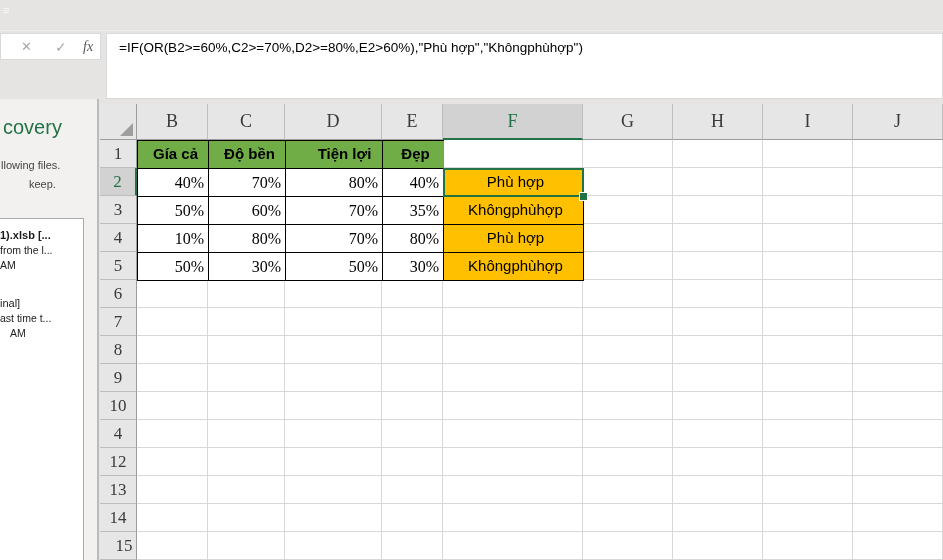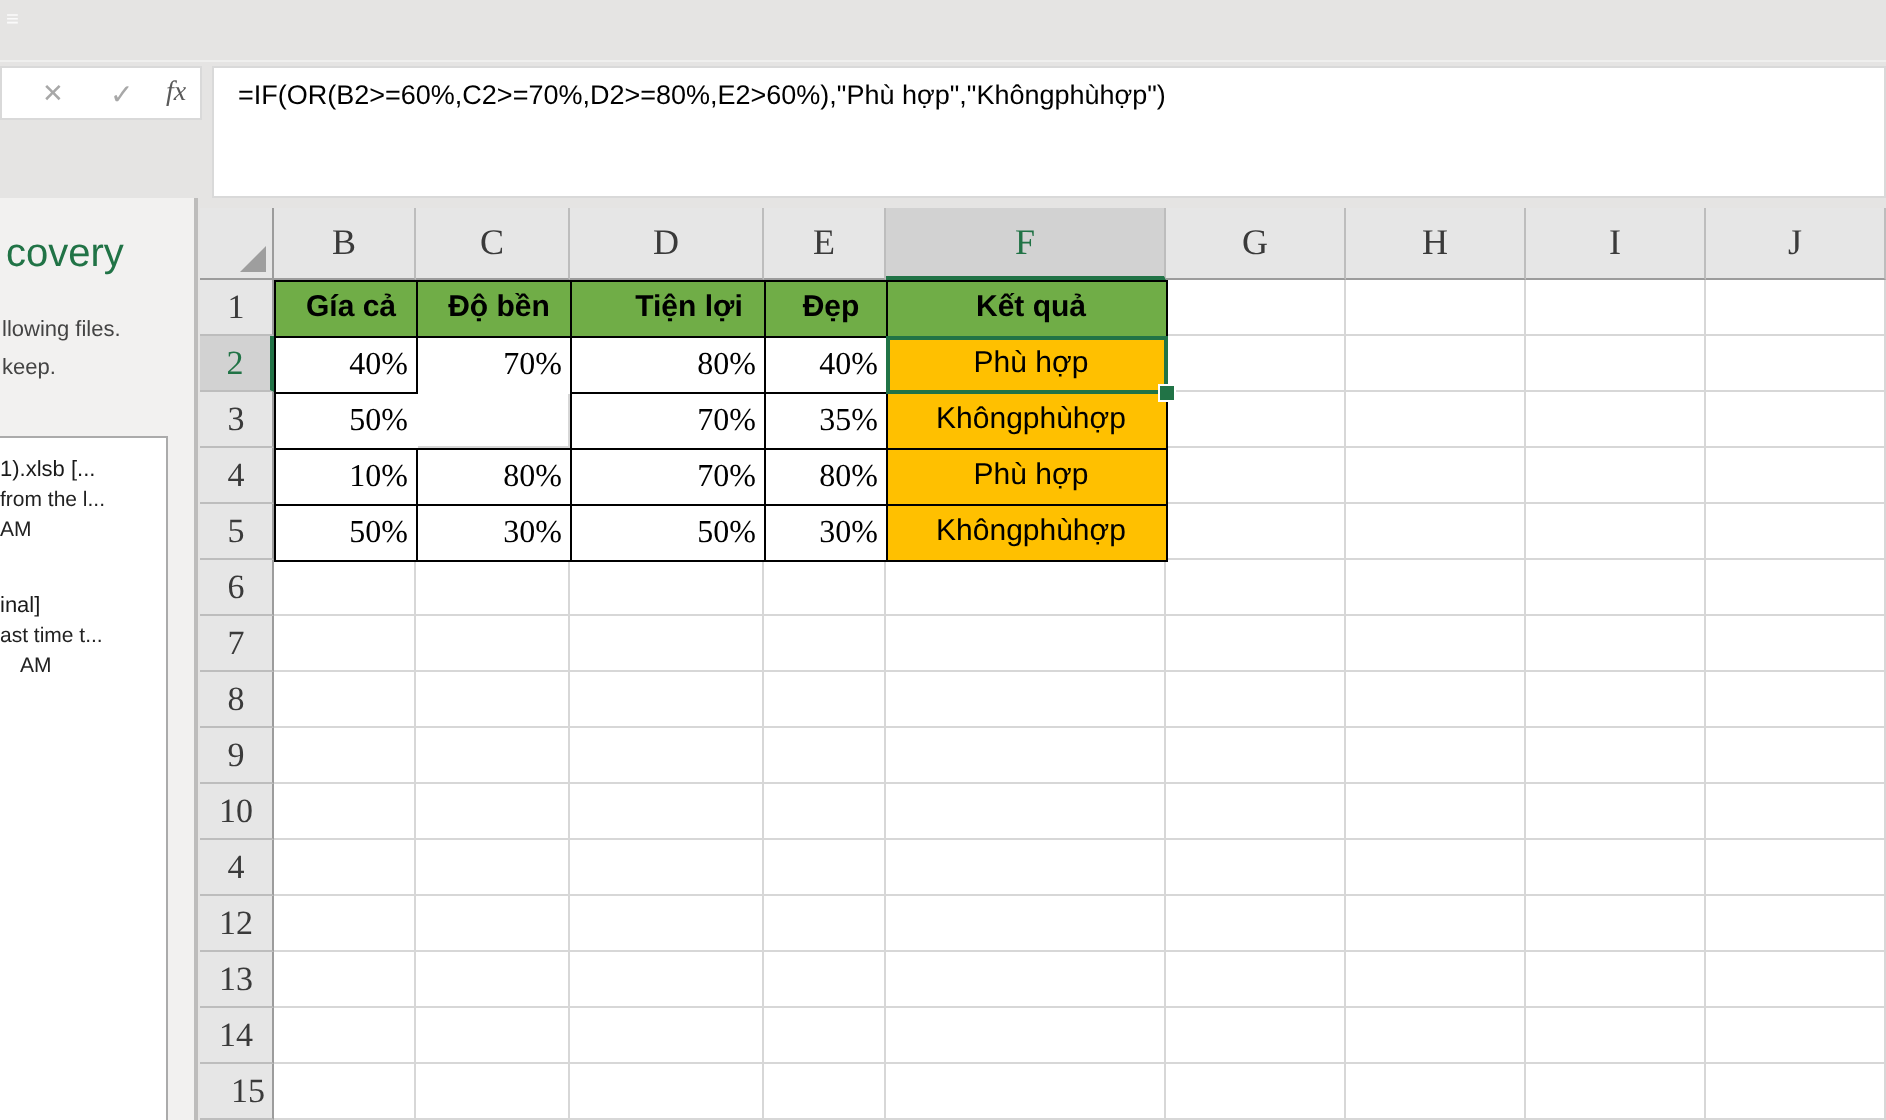--- a/index.html
+++ b/index.html
@@ -15,26 +15,26 @@
   .fb-x{position:absolute;left:20px;color:#a8a8a8;font-size:13px;}
   .fb-check{position:absolute;left:54px;color:#a8a8a8;font-size:14px;}
   .fb-fx{position:absolute;left:82px;color:#5a5a5a;font-size:14px;font-style:italic;font-family:"Liberation Serif",serif;}
   .fbar-input{position:absolute;left:106px;top:33px;width:837px;height:66px;background:#ffffff;border:1px solid #d9d9d9;box-sizing:border-box;}
   .formula-text{position:absolute;left:12px;top:6px;font-size:13.5px;color:#000;white-space:pre;}
 
   
   .recovery-pane{position:absolute;left:0;top:99px;width:97px;height:461px;background:#f2f1f0;overflow:hidden;}
   .rp-title{position:absolute;left:3px;top:17px;font-size:20px;color:#217346;}
   .rp-desc{position:absolute;left:1px;font-size:11px;color:#444;}
-  .rp-d1{top:60px;} .rp-d2{top:79px;}
+  .rp-d1{top:60px;} .rp-d2{top:79px;margin-left:28px;}
   .rp-files{position:absolute;left:-9px;top:119px;width:93px;height:350px;background:#fff;border:1px solid #ababab;box-sizing:border-box;}
   .rp-file{position:absolute;left:8px;width:80px;}
   .rp-f1{top:9px;} .rp-f2{top:77px;}
   .rp-name{font-size:11px;color:#1a1a1a;line-height:15px;white-space:nowrap;}
-  .rp-f1 .rp-name{font-weight:normal;}
+  .rp-f1 .rp-name{font-weight:bold;}
   .rp-detail{font-size:10.5px;color:#222;line-height:15px;white-space:nowrap;}
   .rp-time{font-size:10.5px;color:#222;line-height:15px;}
   .rp-f2 .rp-time{padding-left:10px;}
   .splitter{position:absolute;left:97px;top:99px;width:2px;height:461px;background:#bdbcbb;}
 
   
   #grid{position:absolute;left:99px;top:104px;width:844px;height:456px;}
   .corner{position:absolute;left:1px;top:0;width:37px;height:36px;background:#e6e6e6;border-right:1px solid #9c9c9c;border-bottom:1px solid #9c9c9c;box-sizing:border-box;}
   .corner .tri{position:absolute;right:3px;bottom:3px;width:0;height:0;border-left:13px solid transparent;border-bottom:13px solid #9e9e9e;}
   .colhdr{position:absolute;top:0;height:36px;background:#e6e6e6;border-right:1px solid #bdbdbd;border-bottom:1px solid #9c9c9c;box-sizing:border-box;text-align:center;line-height:35px;font-family:"Liberation Serif",serif;font-size:18px;color:#3a3a3a;}
@@ -248,27 +248,27 @@
       <div class="cell" style="left: 283px; top: 428px; width: 61px;"></div>
       <div class="cell" style="left: 344px; top: 428px; width: 140px;"></div>
       <div class="cell" style="left: 484px; top: 428px; width: 90px;"></div>
       <div class="cell" style="left: 574px; top: 428px; width: 90px;"></div>
       <div class="cell" style="left: 664px; top: 428px; width: 90px;"></div>
       <div class="cell" style="left: 754px; top: 428px; width: 90px;"></div>
       <div class="tcell hdr" style="left: 38px; top: 36px; width: 72px; height: 29px; background: rgb(112, 173, 71);">Gía cả</div>
       <div class="tcell hdr" style="left: 109px; top: 36px; width: 78px; height: 29px; background: rgb(112, 173, 71);">Độ bền</div>
       <div class="tcell hdr" style="left: 186px; top: 36px; width: 114px; height: 29px; background: rgb(112, 173, 71);">Tiện lợi</div>
       <div class="tcell hdr" style="left: 283px; top: 36px; width: 62px; height: 29px; background: rgb(112, 173, 71);">Đẹp</div>
-      <div class="tcell hdr" style="left: 344px; top: 36px; width: 141px; height: 29px; background: rgb(112, 173, 71); border-right: 1px solid rgb(0, 0, 0);">Kết quả</div>
       <div class="tcell num" style="left: 38px; top: 64px; width: 72px; height: 29px;">40%</div>
       <div class="tcell num" style="left: 109px; top: 64px; width: 78px; height: 29px;">70%</div>
       <div class="tcell num" style="left: 186px; top: 64px; width: 98px; height: 29px;">80%</div>
       <div class="tcell num" style="left: 283px; top: 64px; width: 62px; height: 29px;">40%</div>
       <div class="tcell res" style="left: 344px; top: 64px; width: 141px; height: 29px; border-right: 1px solid rgb(0, 0, 0); background: rgb(255, 192, 0);">Phù hợp</div>
       <div class="tcell num" style="left: 38px; top: 92px; width: 72px; height: 29px;">50%</div>
+      <div class="tcell num" style="left: 109px; top: 92px; width: 78px; height: 29px;">60%</div>
       <div class="tcell num" style="left: 186px; top: 92px; width: 98px; height: 29px;">70%</div>
       <div class="tcell num" style="left: 283px; top: 92px; width: 62px; height: 35px;">35%</div>
       <div class="tcell res" style="left: 344px; top: 92px; width: 141px; height: 29px; border-right: 1px solid rgb(0, 0, 0); background: rgb(255, 192, 0);">Khôngphùhợp</div>
       <div class="tcell num" style="left: 38px; top: 120px; width: 72px; height: 29px;">10%</div>
       <div class="tcell num" style="left: 109px; top: 120px; width: 78px; height: 29px;">80%</div>
       <div class="tcell num" style="left: 186px; top: 120px; width: 98px; height: 29px;">70%</div>
       <div class="tcell num" style="left: 283px; top: 120px; width: 62px; height: 29px;">80%</div>
       <div class="tcell res" style="left: 344px; top: 120px; width: 141px; height: 29px; border-right: 1px solid rgb(0, 0, 0); background: rgb(255, 192, 0);">Phù hợp</div>
       <div class="tcell num" style="left: 38px; top: 148px; width: 72px; height: 29px; border-bottom: 1px solid rgb(0, 0, 0);">50%</div>
       <div class="tcell num" style="left: 109px; top: 148px; width: 78px; height: 29px; border-bottom: 1px solid rgb(0, 0, 0);">30%</div>

